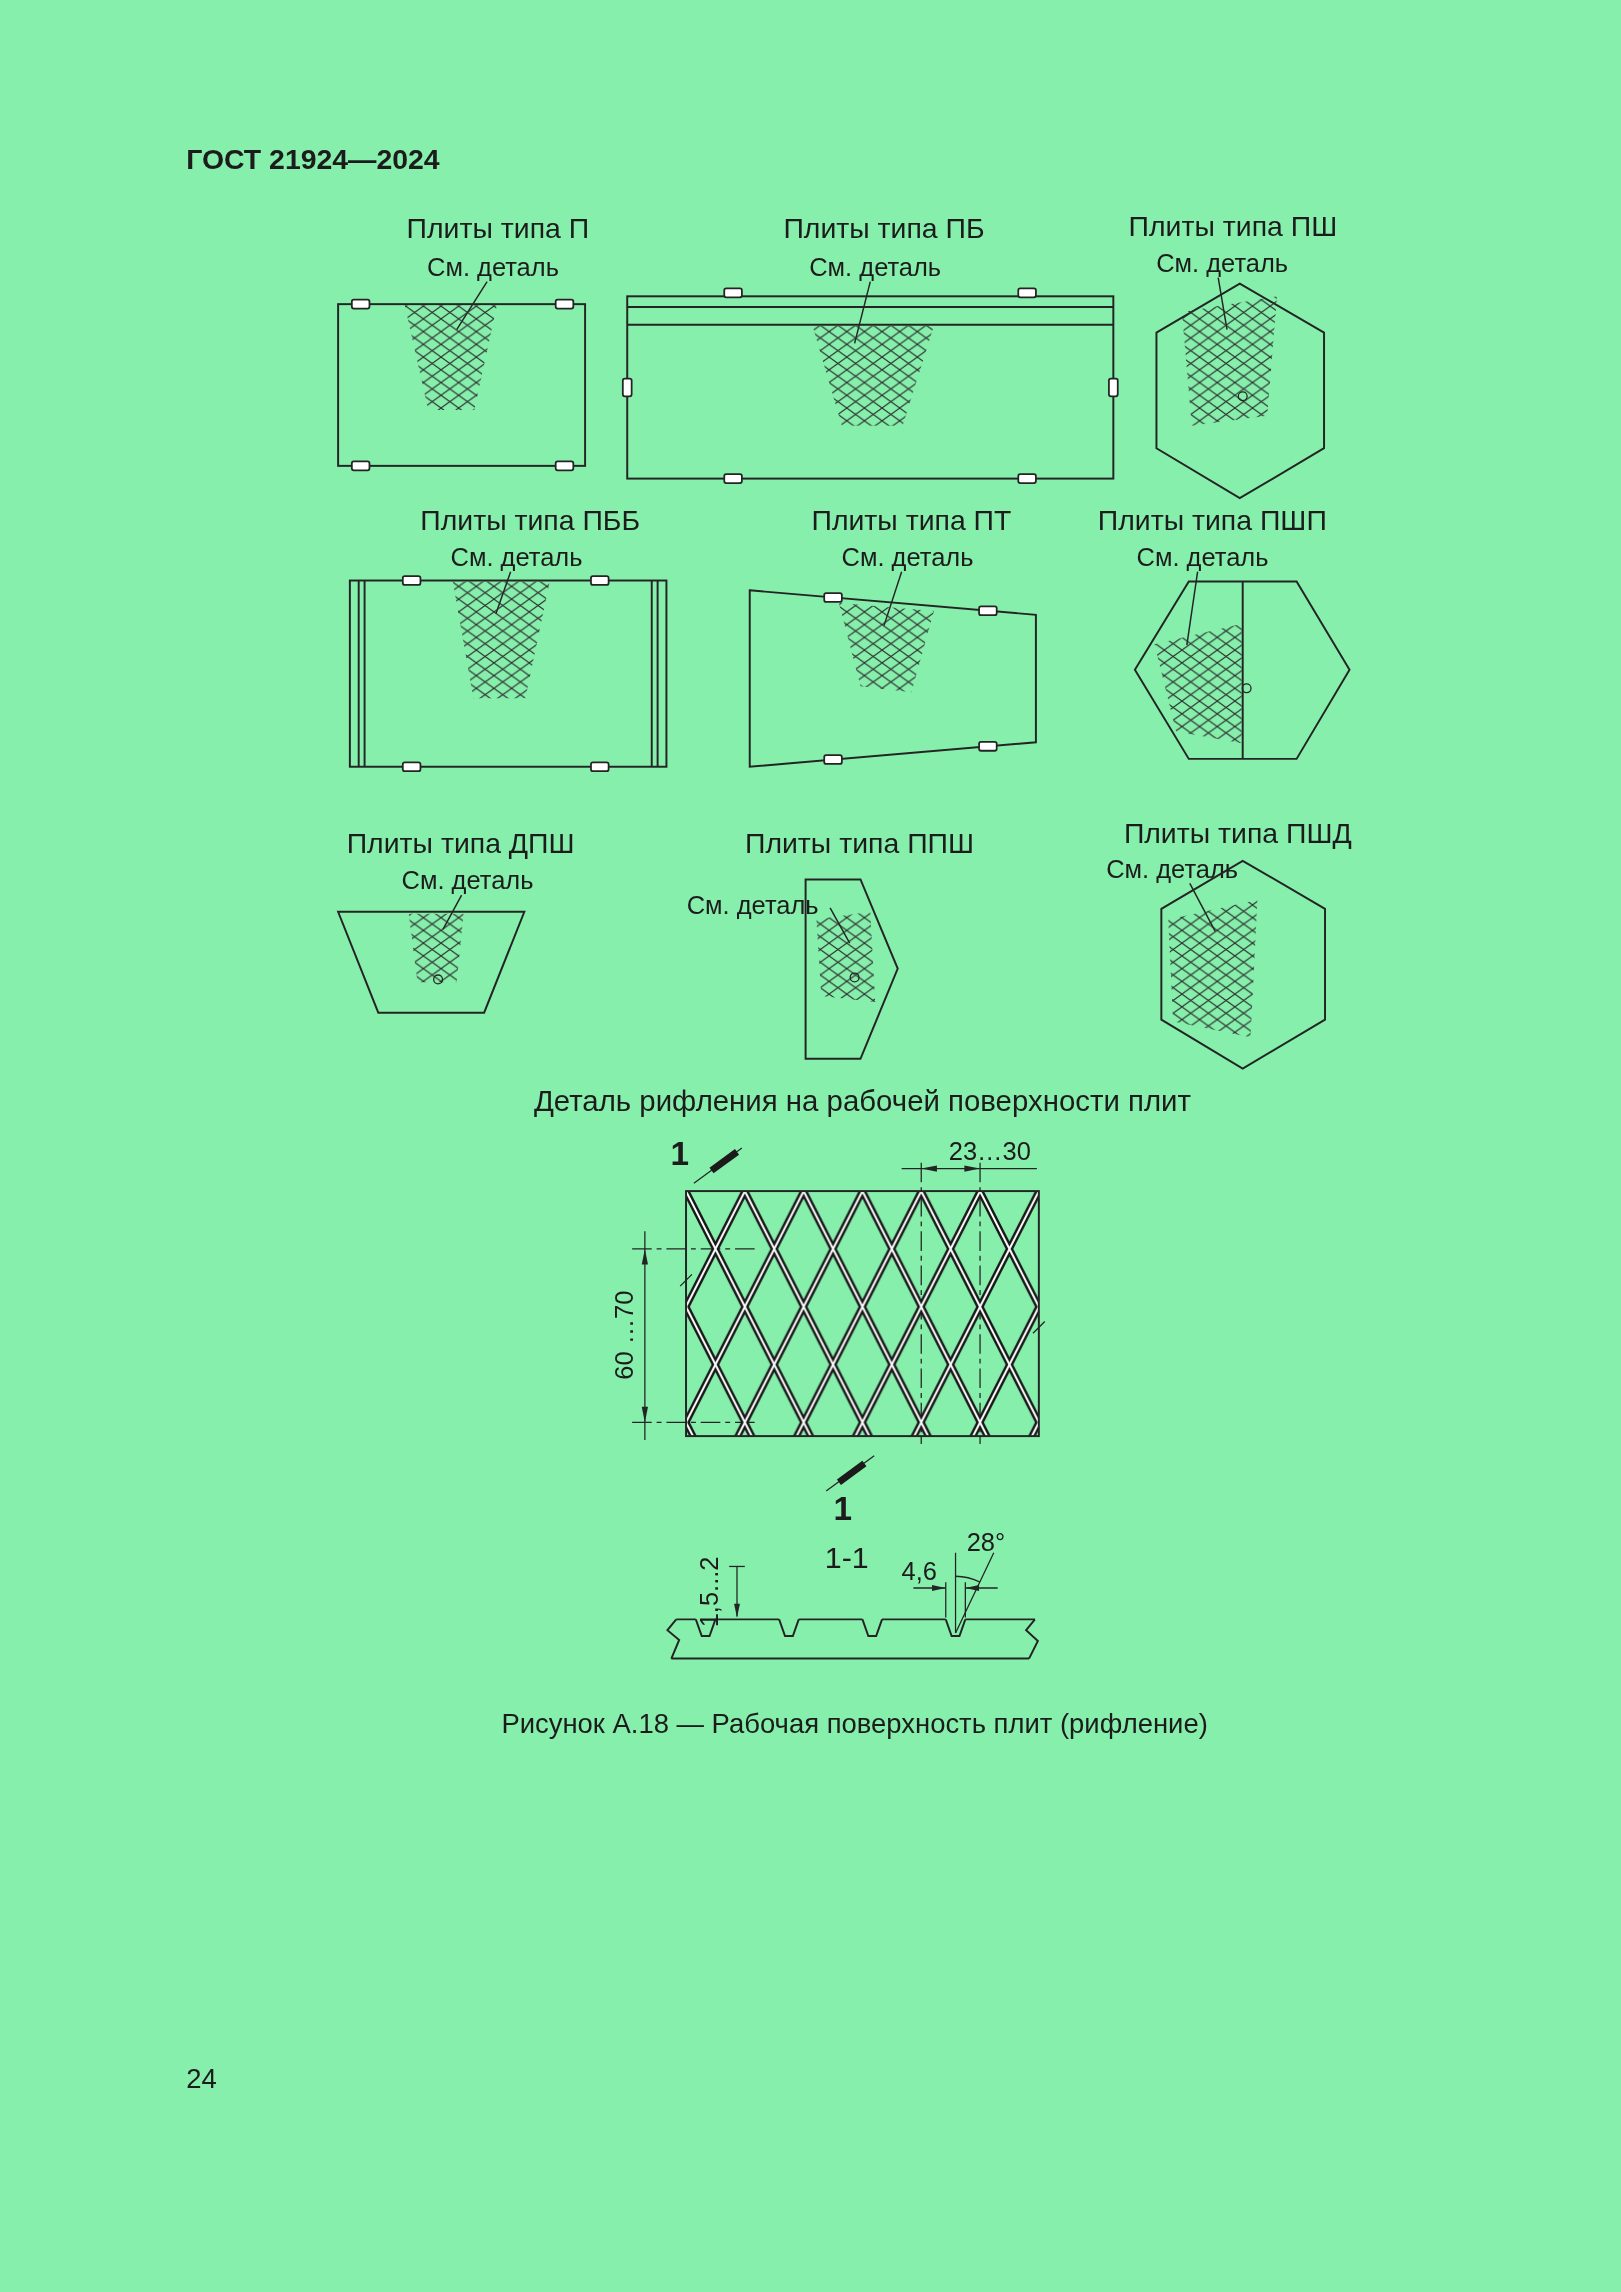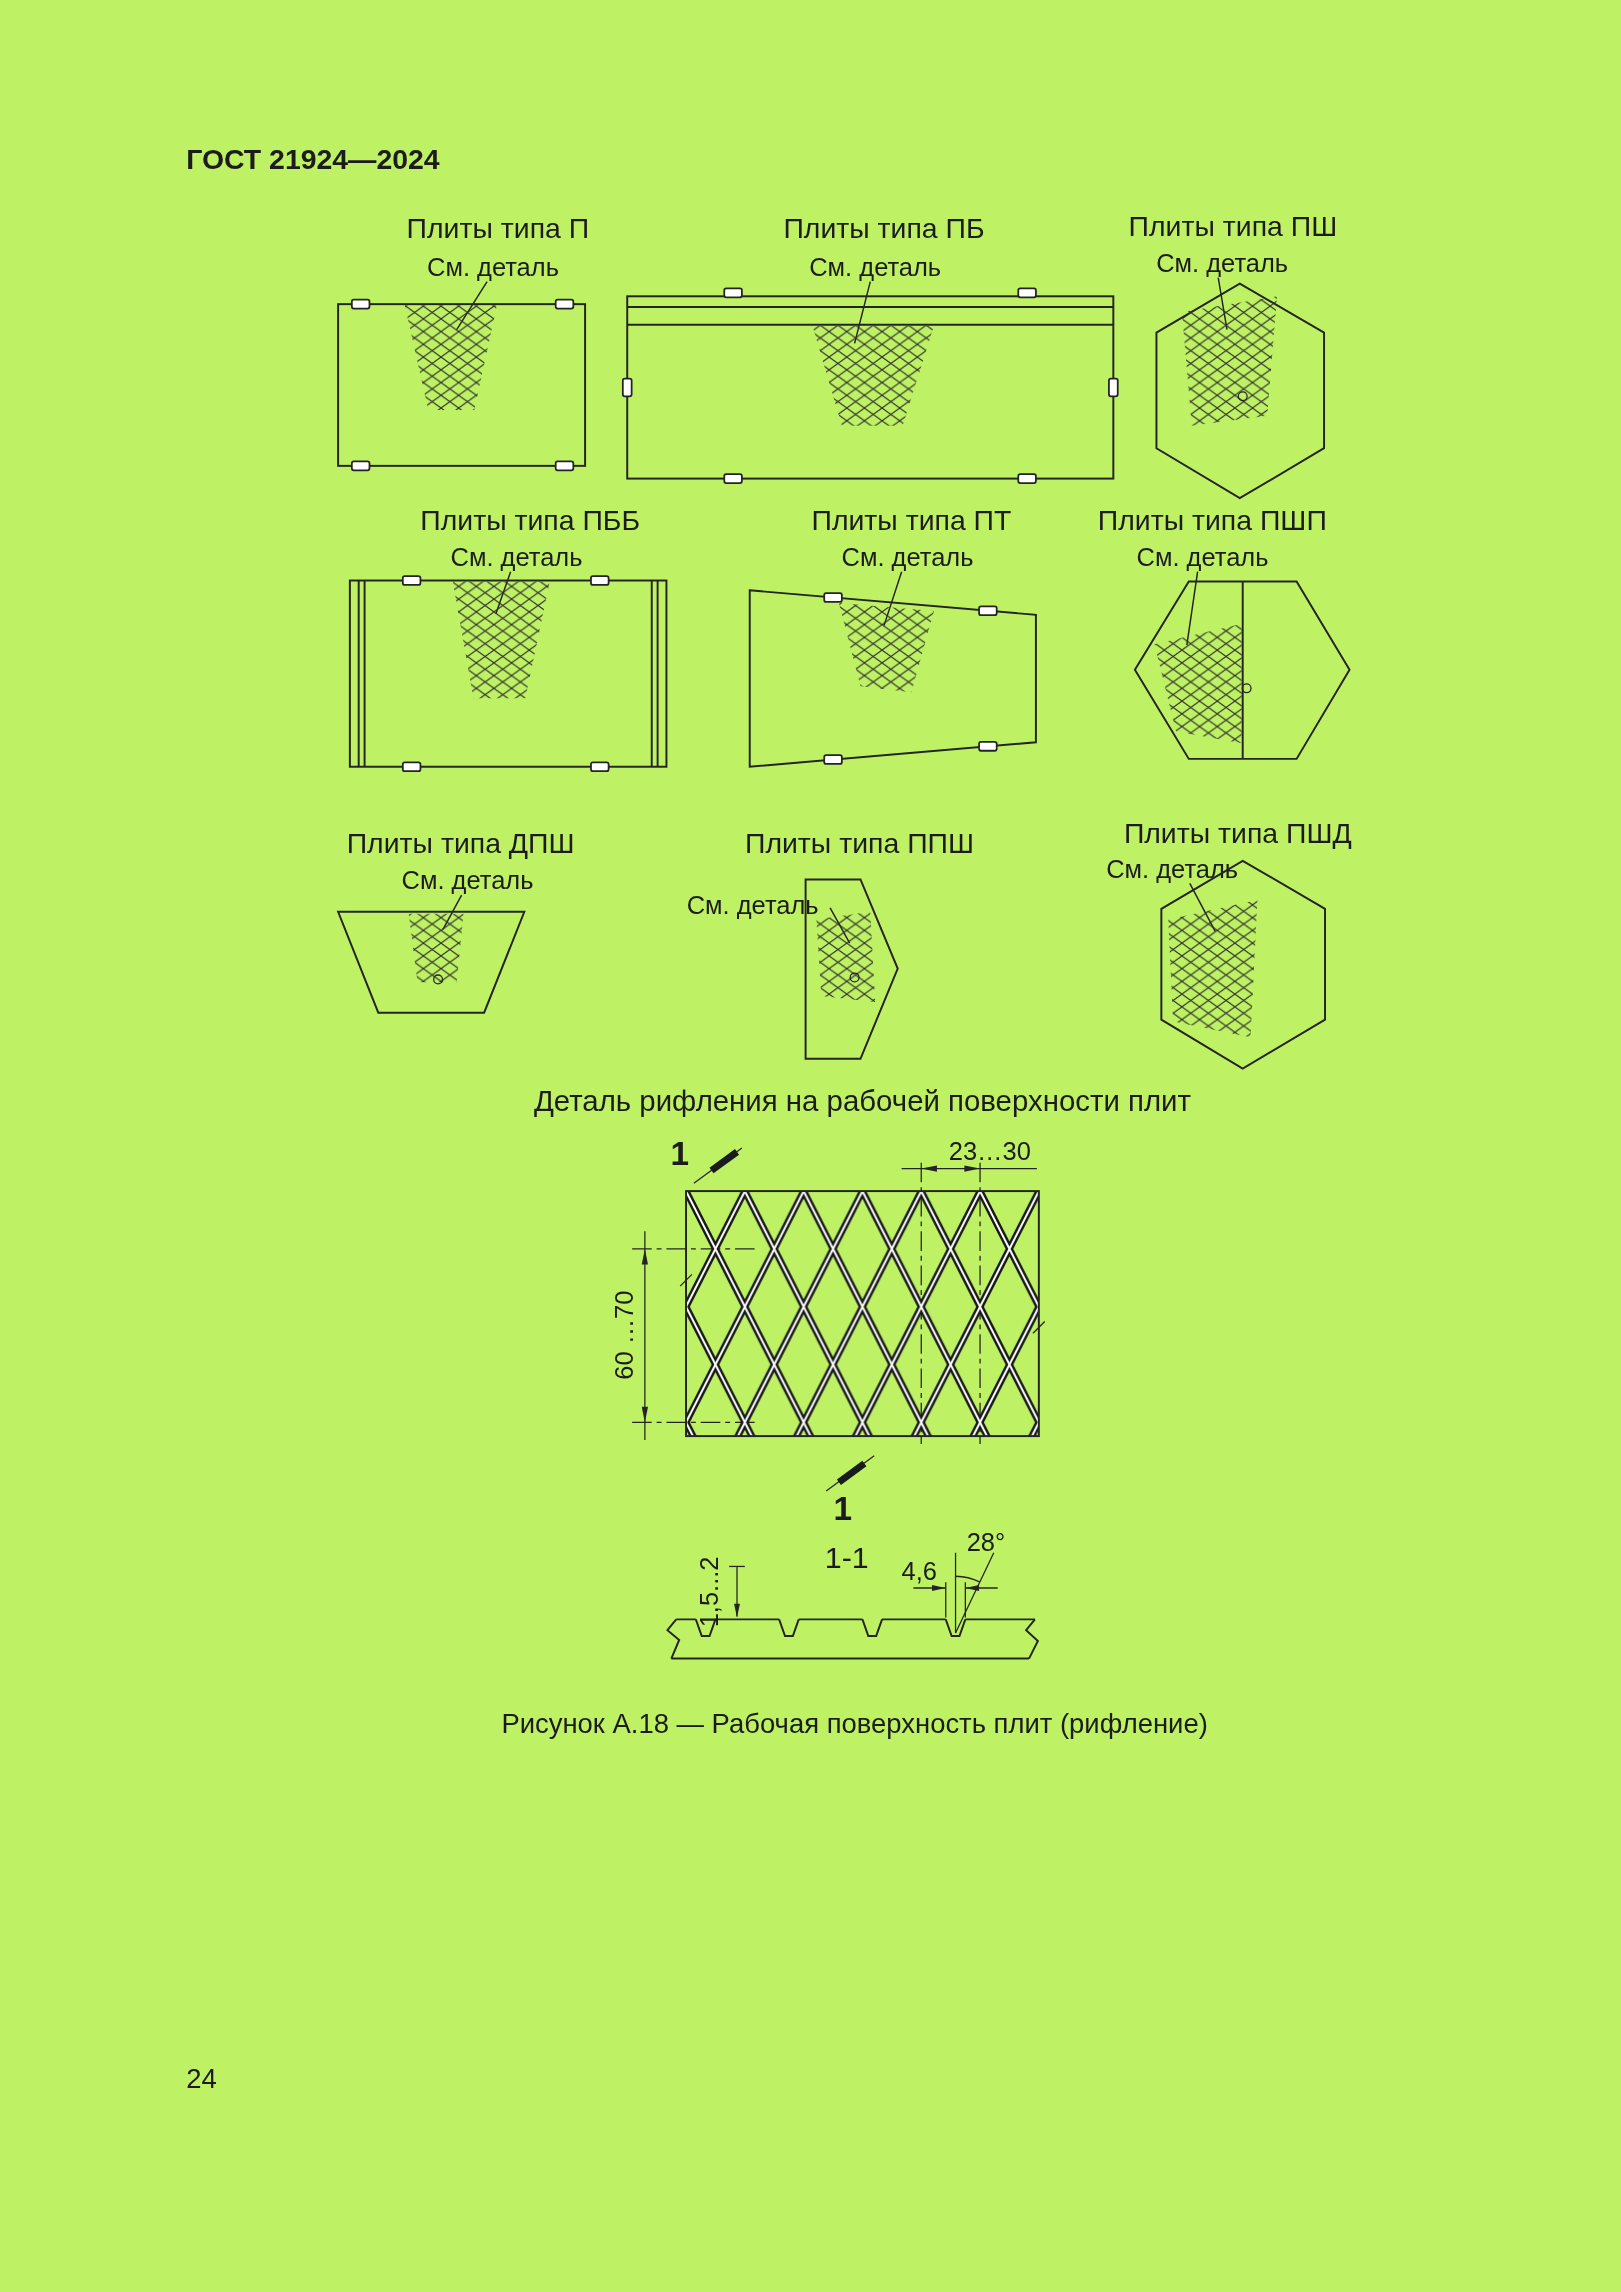--- a/index.html
+++ b/index.html
@@ -1,16 +1,16 @@
 <!DOCTYPE html>
 <html><head>
 <meta charset="utf-8">
 <style>
   html,body{margin:0;padding:0;background:#ffffff;}
-  .page{position:relative;width:1621px;height:2293px;background:#bef264;overflow:hidden;}
+  .page{position:relative;width:1621px;height:2293px;background:#86efac;overflow:hidden;}
   svg text{font-family:"Liberation Sans", sans-serif;fill:#1c1c1c;}
   .t-header{font-size:29px;font-weight:bold;}
   .t-title{font-size:29px;}
   .t-note{font-size:26px;}
   .t-dim{font-size:26px;}
   .t-cut{font-size:34px;font-weight:bold;}
   .t-sec{font-size:31px;}
   .t-detail{font-size:30px;}
   .t-caption{font-size:28px;}
   .ln{stroke:#242424;stroke-width:2;fill:none;}

